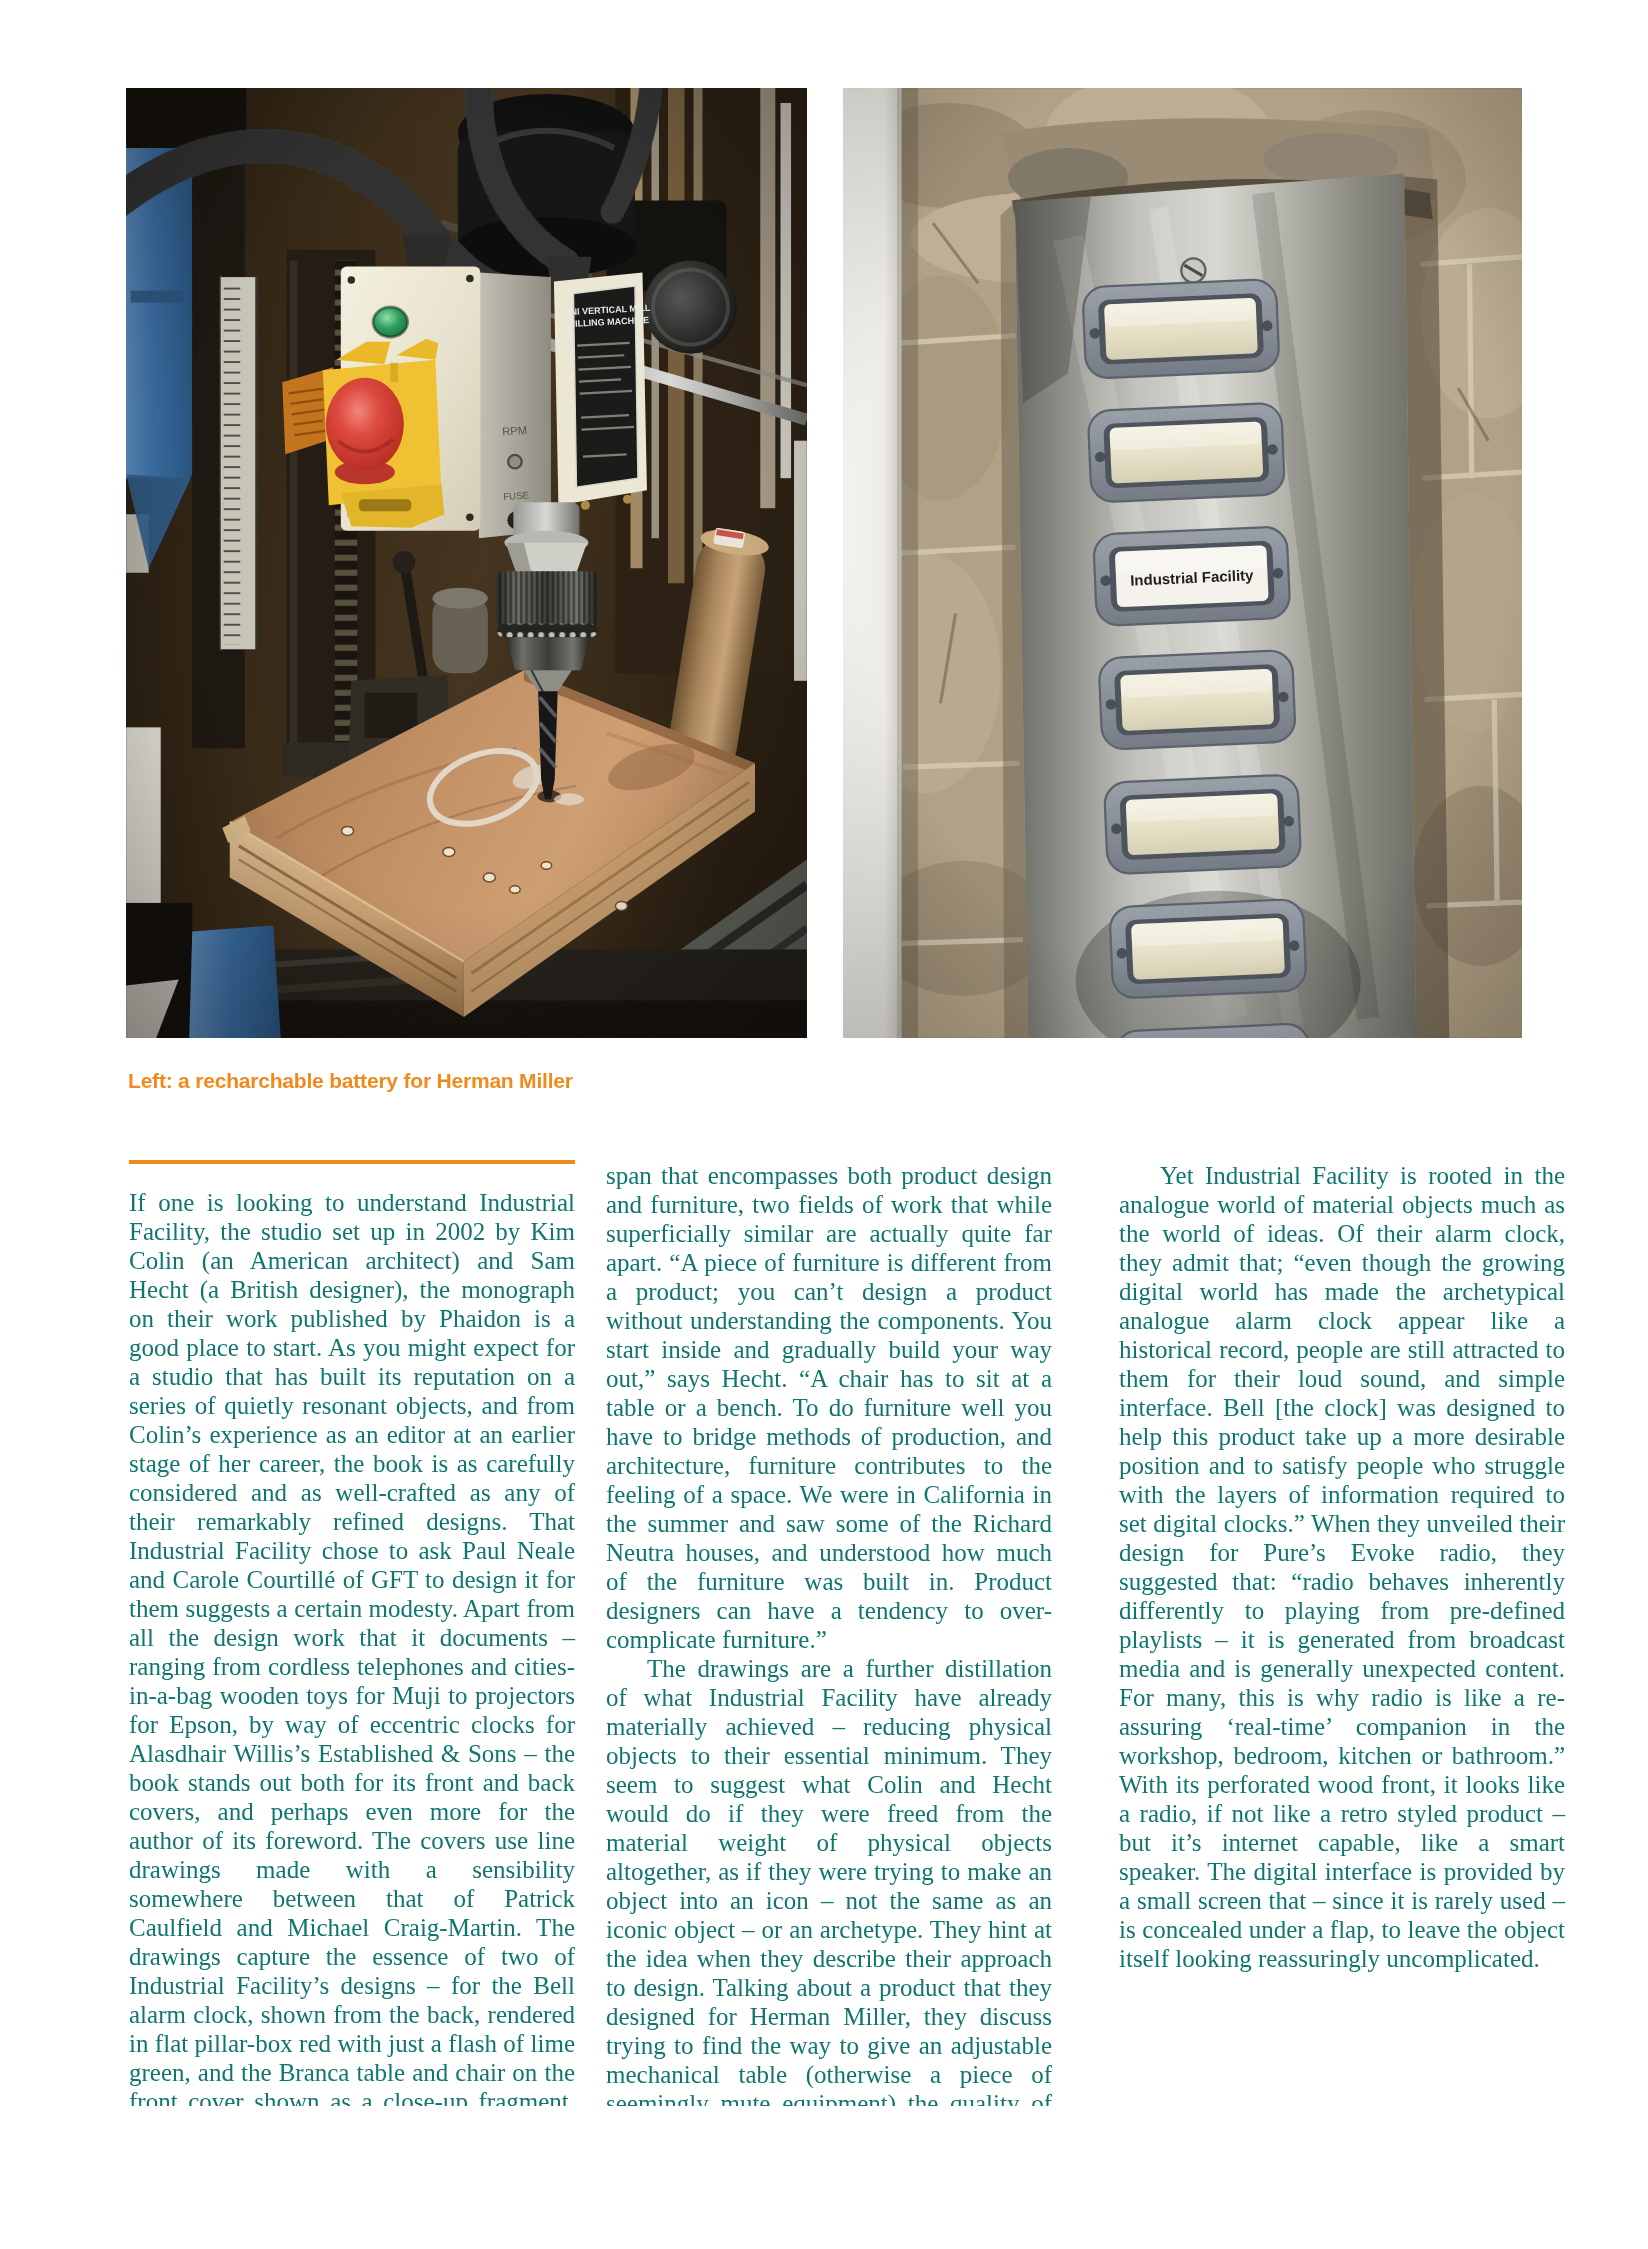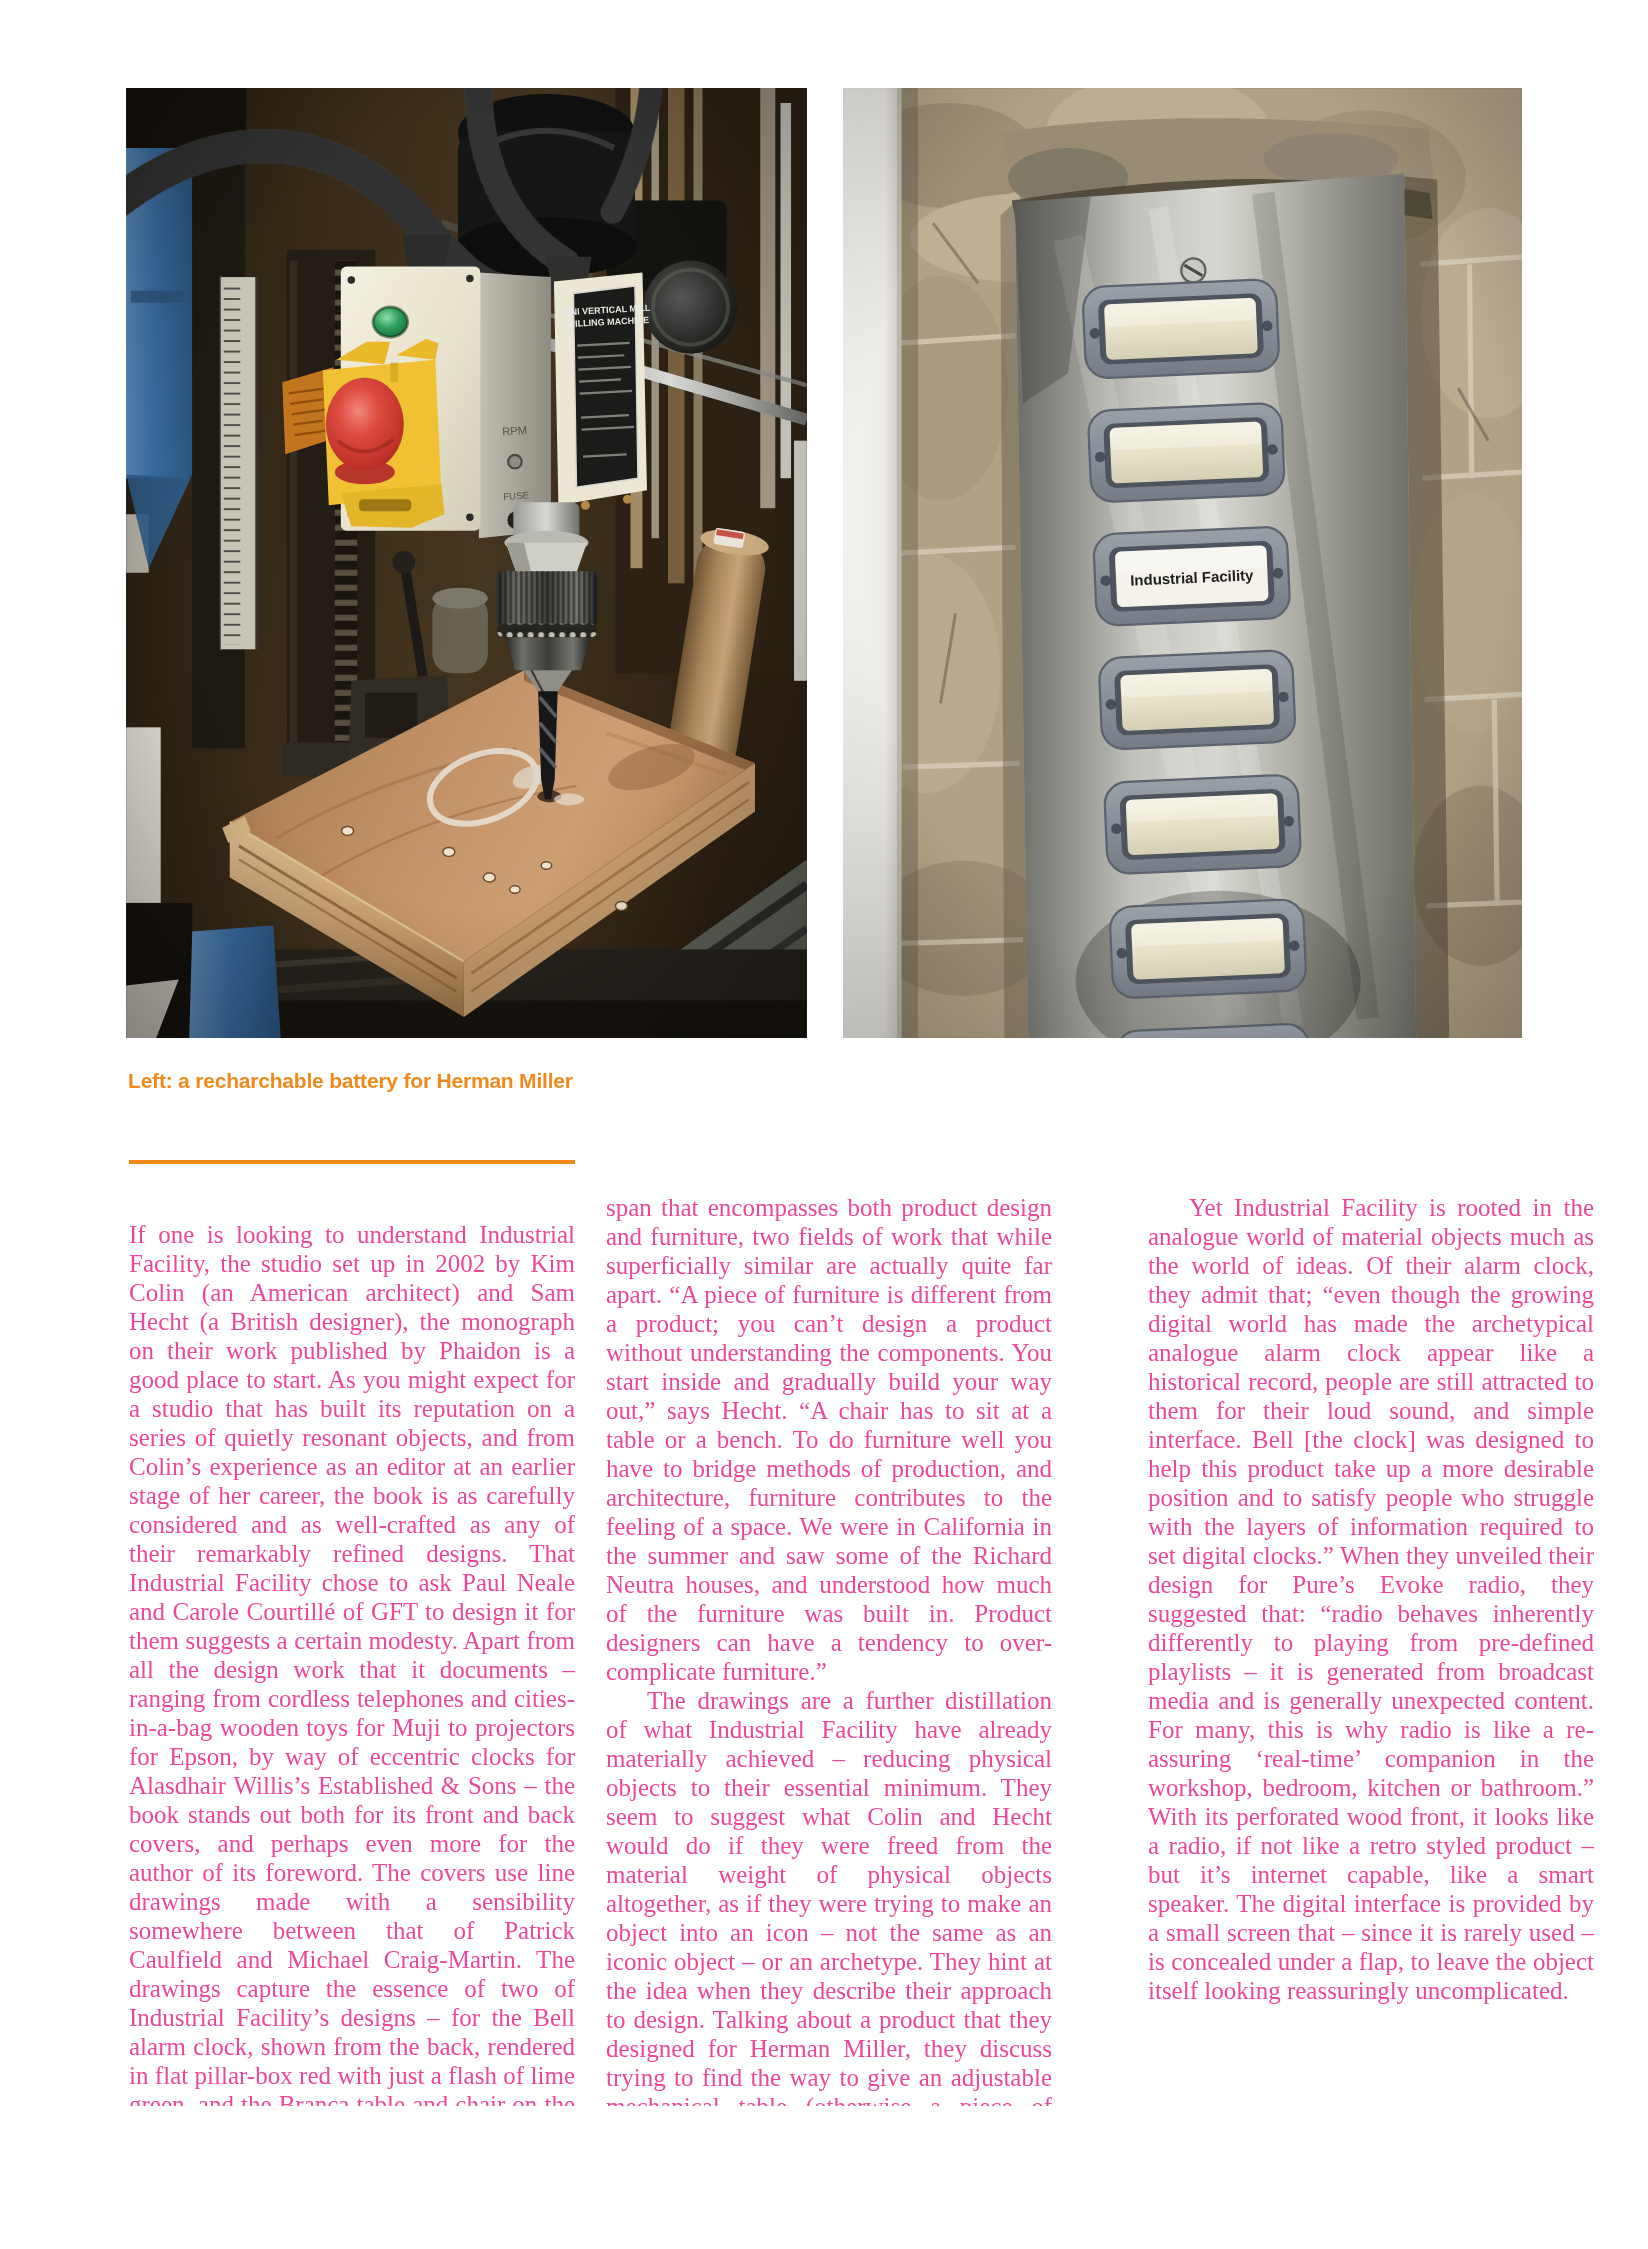--- a/index.html
+++ b/index.html
@@ -7,26 +7,26 @@
         font-family:"Liberation Serif", serif;color:#1e1e1e;border-radius:27px;}
   .photo{position:absolute;top:88px;height:950px;overflow:hidden;background:#222;}
   .photo svg{display:block;}
   #photo-left{left:126px;width:681px;}
   #photo-right{left:843px;width:679px;}
   .caption{position:absolute;left:128px;top:1069px;
            font-family:"Liberation Sans", sans-serif;font-weight:bold;
            font-size:21px;letter-spacing:-0.2px;color:#f18a1d;}
   .rule{position:absolute;left:129px;top:1160px;width:446px;height:3.8px;background:#f18a1d;}
   .col{position:absolute;width:446px;font-size:25px;line-height:29px;
-       text-align:justify;color:#ec4899;margin-top:32px;}
+       text-align:justify;color:#0f766e;}
   .col p{margin:0;}
   .col p.indent{text-indent:41px;}
   #col1{left:129px;top:1188px;}
   #col2{left:606px;top:1161px;}
-  #col3{left:1148px;top:1161px;}
+  #col3{left:1119px;top:1161px;}
   .footer{position:absolute;top:2135px;font-size:21px;letter-spacing:0.8px;color:#f18a1d;
           font-family:"Liberation Serif", serif;white-space:nowrap;}
   #footer-left{left:132px;}
   #footer-right{right:127px;text-align:left;}
   #footer-right .emph{font-style:italic;text-decoration:underline;}
 </style>
 </head>
 <body>
 
 <div class="page">

